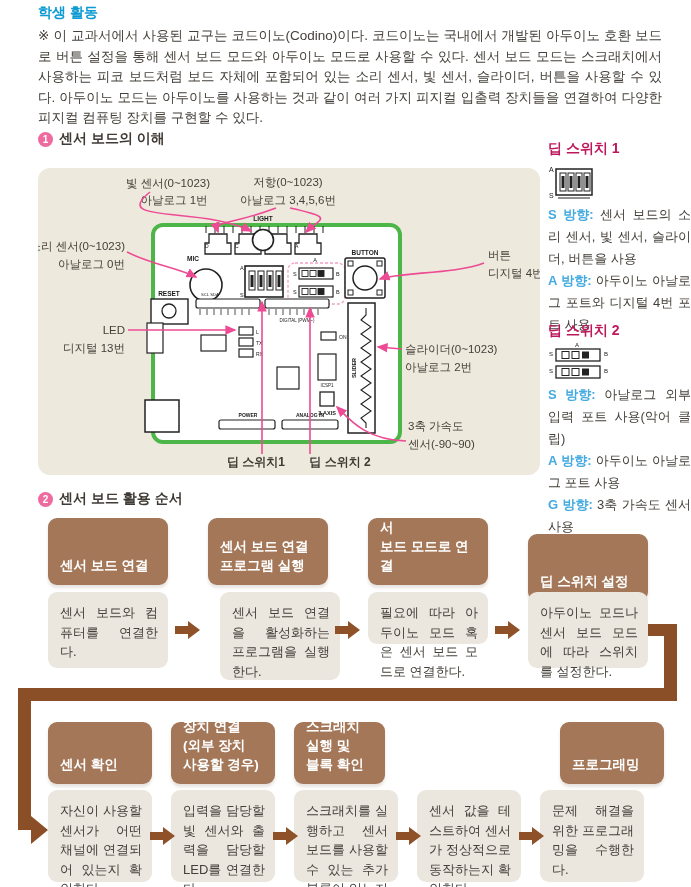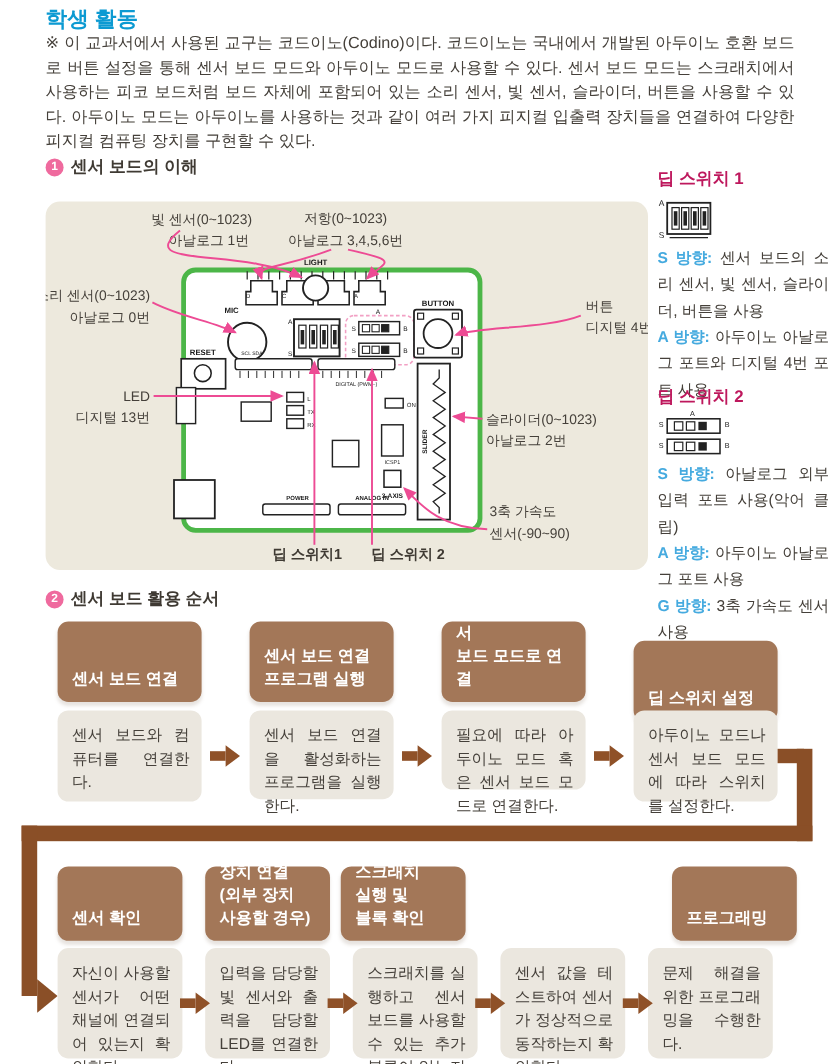--- a/index.html
+++ b/index.html
@@ -1,21 +1,21 @@
 <!DOCTYPE html>
 <html><head>
 <meta charset="utf-8">
 <style>
   html,body{margin:0;padding:0;background:#fff;}
   .page{position:relative;width:691px;height:887px;background:#ffffff;overflow:hidden;
         font-family:"Liberation Sans","DejaVu Sans",sans-serif;color:#474138;}
   .abs{position:absolute;}
 
   
-  .h-title{left:38px;top:4px;font-size:18px;font-weight:bold;color:#0c9ad2;}
+  .h-title{left:38px;top:4px;font-size:14px;font-weight:bold;color:#0c9ad2;}
   .h-para{left:38px;top:26px;width:624px;font-size:13.5px;line-height:20.5px;
           text-align:justify;color:#45403a;}
 
   
   .sec-head{display:flex;align-items:center;gap:6px;font-size:14px;font-weight:bold;color:#3f3a33;}
   .sec-num{display:inline-flex;width:15px;height:15px;border-radius:50%;background:#ef6a9e;
            color:#fff;font-size:10px;font-weight:bold;align-items:center;justify-content:center;}
 
   
   .panel{left:38px;top:168px;width:502px;height:307px;background:#ede9dd;border-radius:12px;}
@@ -310,22 +310,22 @@
   <div class="fc-box" style="left:368px;top:518px;width:120px;height:67px;">
       <div class="fc-title">아두이노
 모드로 연결 / 센서
 보드 모드로 연결</div>
     </div>
   <div class="fc-box" style="left:528px;top:518px;width:120px;height:67px;margin-top:16px;">
       <div class="fc-title">딥 스위치 설정</div>
     </div>
 
   <div class="fc-desc" style="left:48px;top:592px;width:120px;height:76px;">센서 보드와 컴퓨터를 연결한다.</div>
-  <div class="fc-desc" style="left:208px;top:592px;width:120px;height:74px;">센서 보드 연결을 활성화하는 프로그램을 실행한다.</div>
-  <div class="fc-desc" style="left:368px;top:592px;width:120px;height:66px;">필요에 따라 아두이노 모드 혹은 센서 보드 모드로 연결한다.</div>
+  <div class="fc-desc" style="left:220px;top:592px;width:120px;height:88px;">센서 보드 연결을 활성화하는 프로그램을 실행한다.</div>
+  <div class="fc-desc" style="left:368px;top:592px;width:120px;height:52px;">필요에 따라 아두이노 모드 혹은 센서 보드 모드로 연결한다.</div>
   <div class="fc-desc" style="left:528px;top:592px;width:120px;height:76px;">아두이노 모드나 센서 보드 모드에 따라 스위치를 설정한다.</div>
 
   <div class="blk-arrow" style="left:175px;top:621px;">
       <div class="stem"></div>
       <div class="head"></div>
     </div>
   <div class="blk-arrow" style="left:335px;top:621px;">
       <div class="stem"></div>
       <div class="head"></div>
     </div>
@@ -341,21 +341,21 @@
   <div class="conn-arrowhead" style="left:31px;top:816px;"></div>
 
   <div class="fc-box" style="left:48px;top:722px;width:104px;height:62px;">
       <div class="fc-title">센서 확인</div>
     </div>
   <div class="fc-box" style="left:171px;top:722px;width:104px;height:62px;">
       <div class="fc-title">장치 연결
 (외부 장치
 사용할 경우)</div>
     </div>
-  <div class="fc-box" style="left:284px;top:722px;width:104px;height:62px;">
+  <div class="fc-box" style="left:294px;top:722px;width:91px;height:62px;">
       <div class="fc-title">스크래치
 실행 및
 블록 확인</div>
     </div>
   <div class="fc-box" style="left:540px;top:722px;width:104px;height:62px;margin-left:20px;">
       <div class="fc-title">프로그래밍</div>
     </div>
 
   <div class="fc-desc" style="left:48px;top:790px;width:104px;height:92px;">자신이 사용할 센서가 어떤 채널에 연결되어 있는지 확인한다.</div>
   <div class="fc-desc" style="left:171px;top:790px;width:104px;height:92px;">입력을 담당할 빛 센서와 출력을 담당할 LED를 연결한다.</div>

